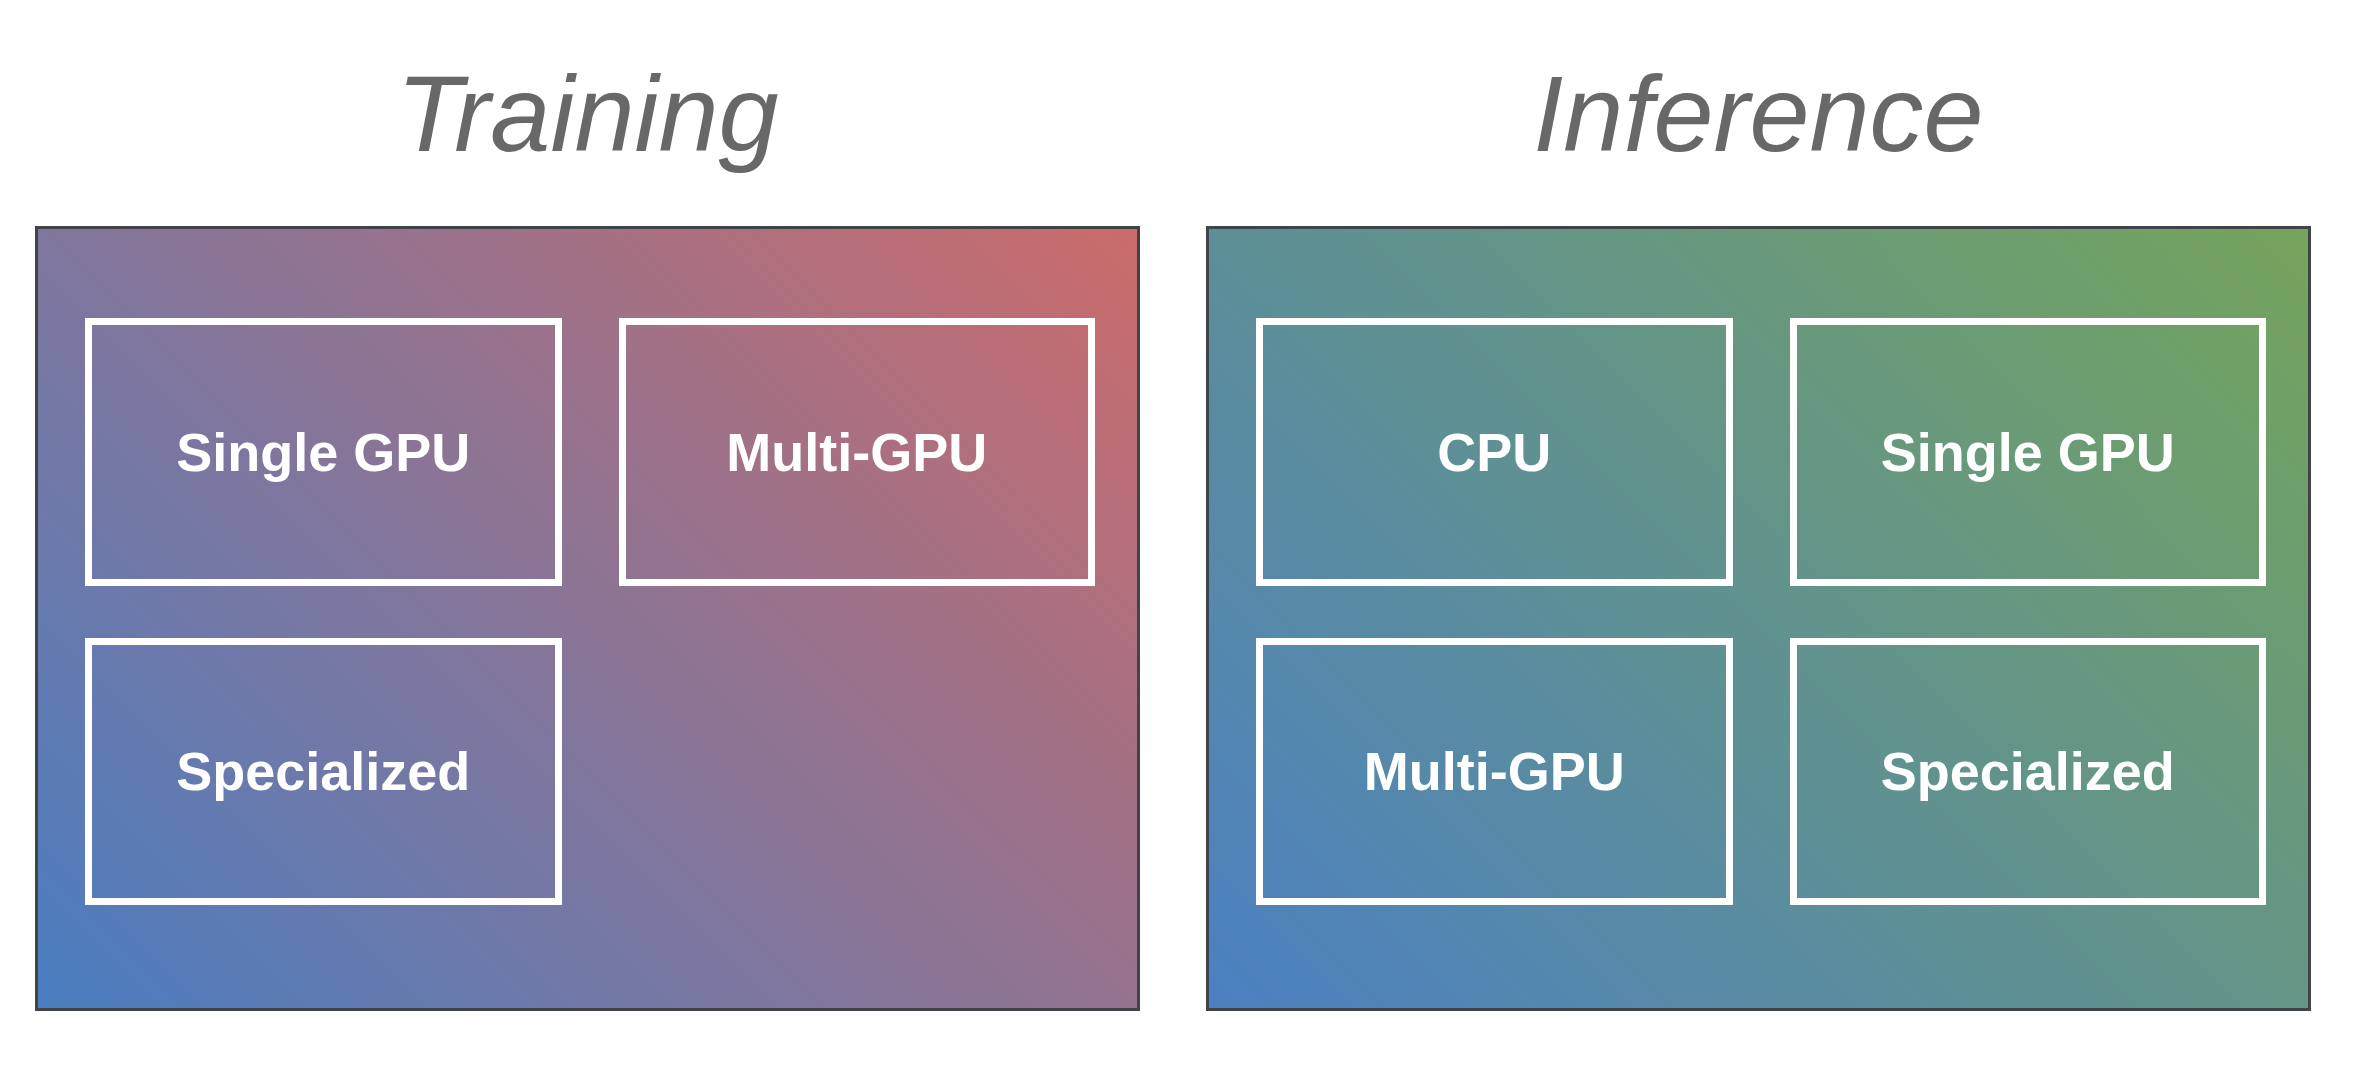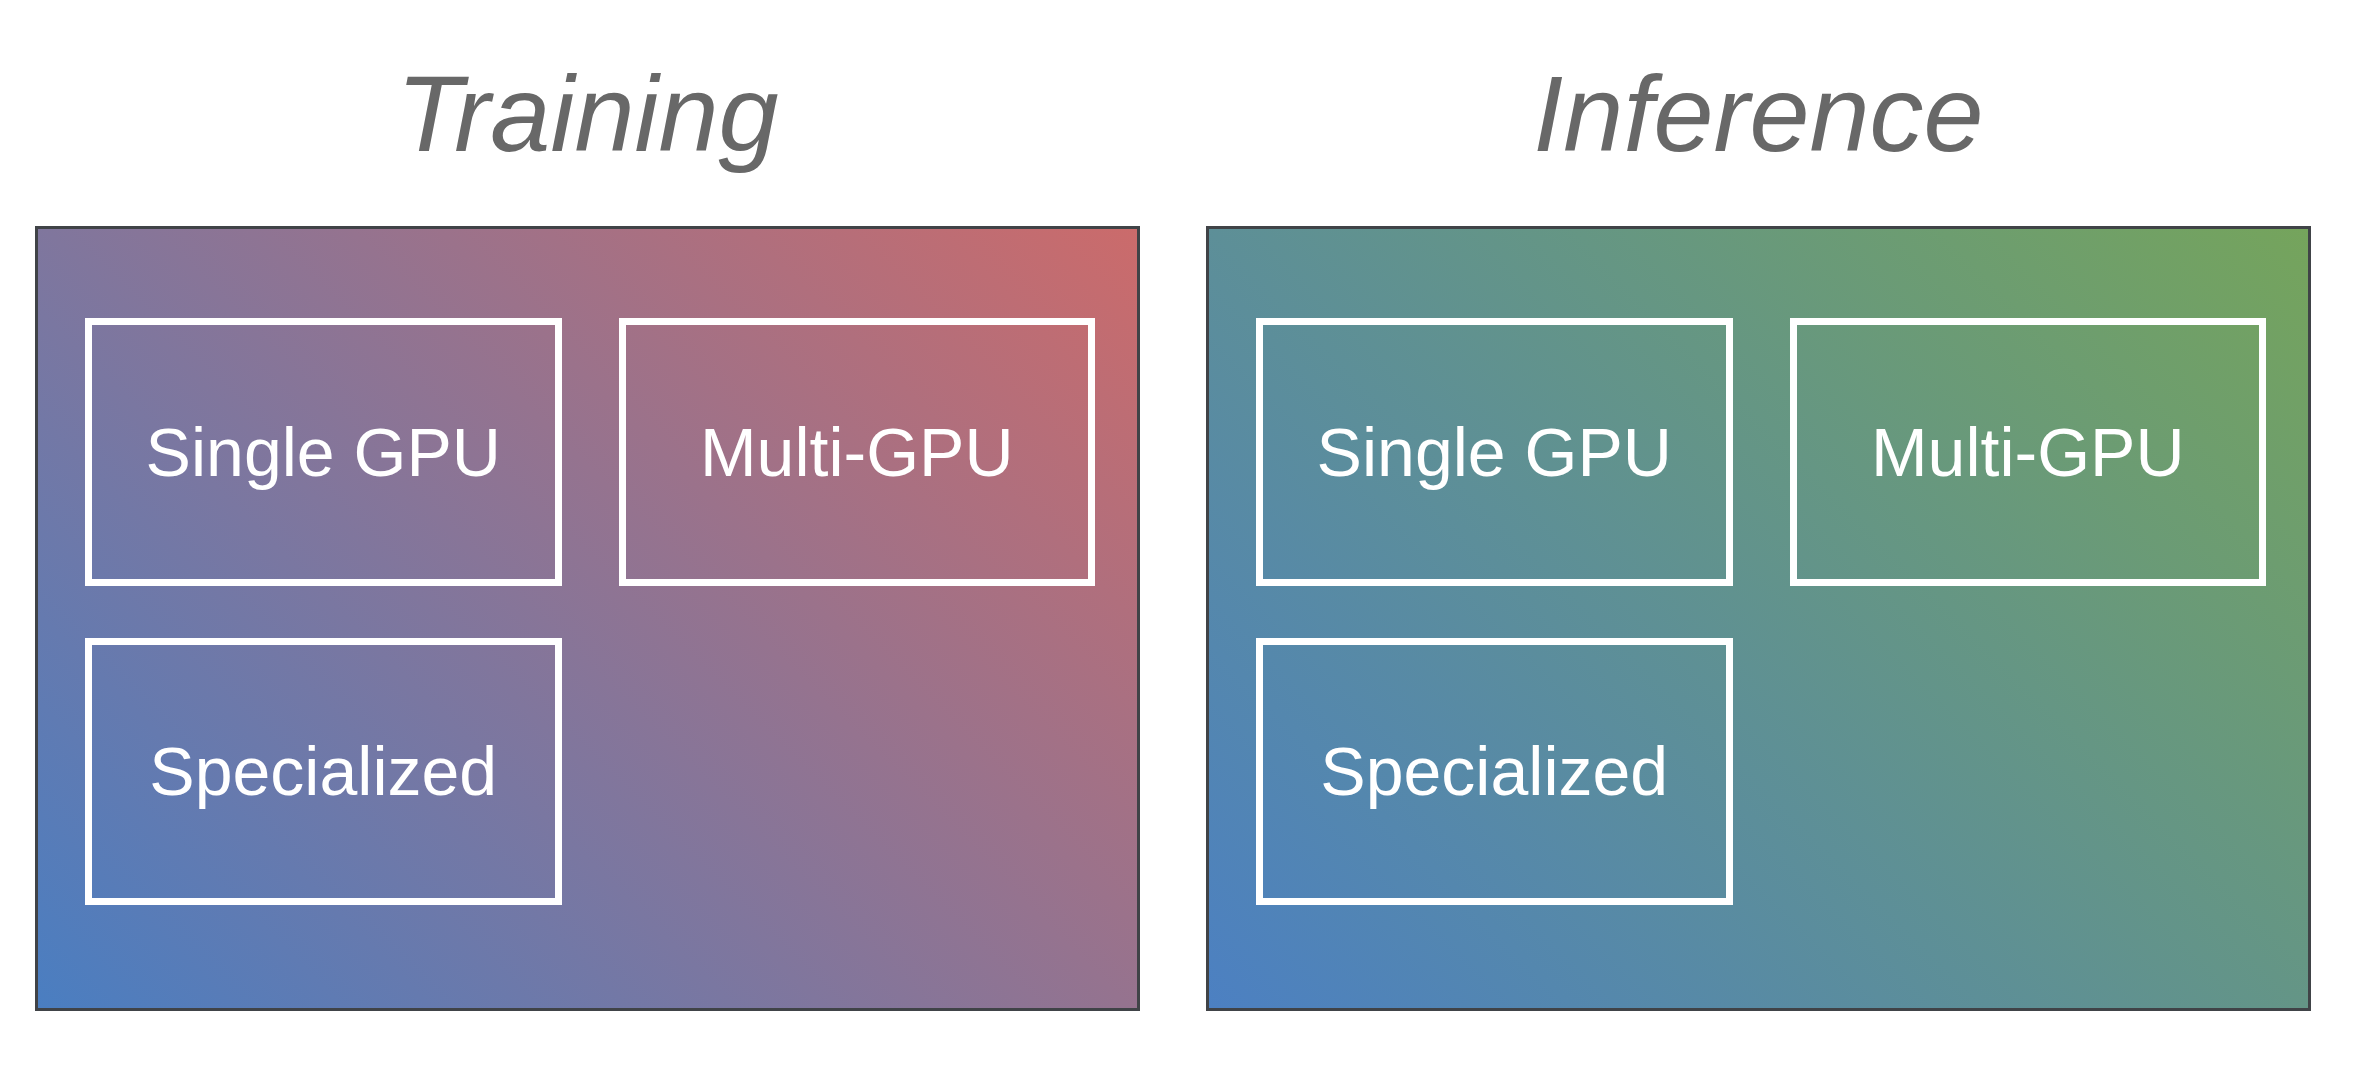--- a/index.html
+++ b/index.html
@@ -64,22 +64,22 @@
   .hw-box {
     box-sizing: border-box;
     border: 7px solid var(--box-border, #ffffff);
     background: transparent;
     display: flex;
     align-items: center;
     justify-content: center;
   }
   .hw-box .label {
     color: var(--label-color, #ffffff);
-    font-size: 68px;
-    font-weight: normal;
+    font-size: 54px;
+    font-weight: bold;
     white-space: nowrap;
     user-select: none;
   }
 </style>
 </head>
 <body>
 
 <div class="canvas" style="--title-color: #686868; --panel-border: #404347; --box-border: #ffffff; --label-color: #ffffff;">
 
   <div class="column training">
@@ -94,20 +94,23 @@
       <div class="hw-box">
         <span class="label">Specialized</span>
       </div>
     </div>
   </div>
 
   <div class="column inference">
     <div class="panel-title">Inference</div>
     <div class="panel" style="--grad-from: #4c80c2; --grad-to: #75a45c;">
       <div class="hw-box">
+        <span class="label">CPU</span>
+      </div>
+      <div class="hw-box">
         <span class="label">Single GPU</span>
       </div>
       <div class="hw-box">
         <span class="label">Multi-GPU</span>
       </div>
       <div class="hw-box">
         <span class="label">Specialized</span>
       </div>
     </div>
   </div>

